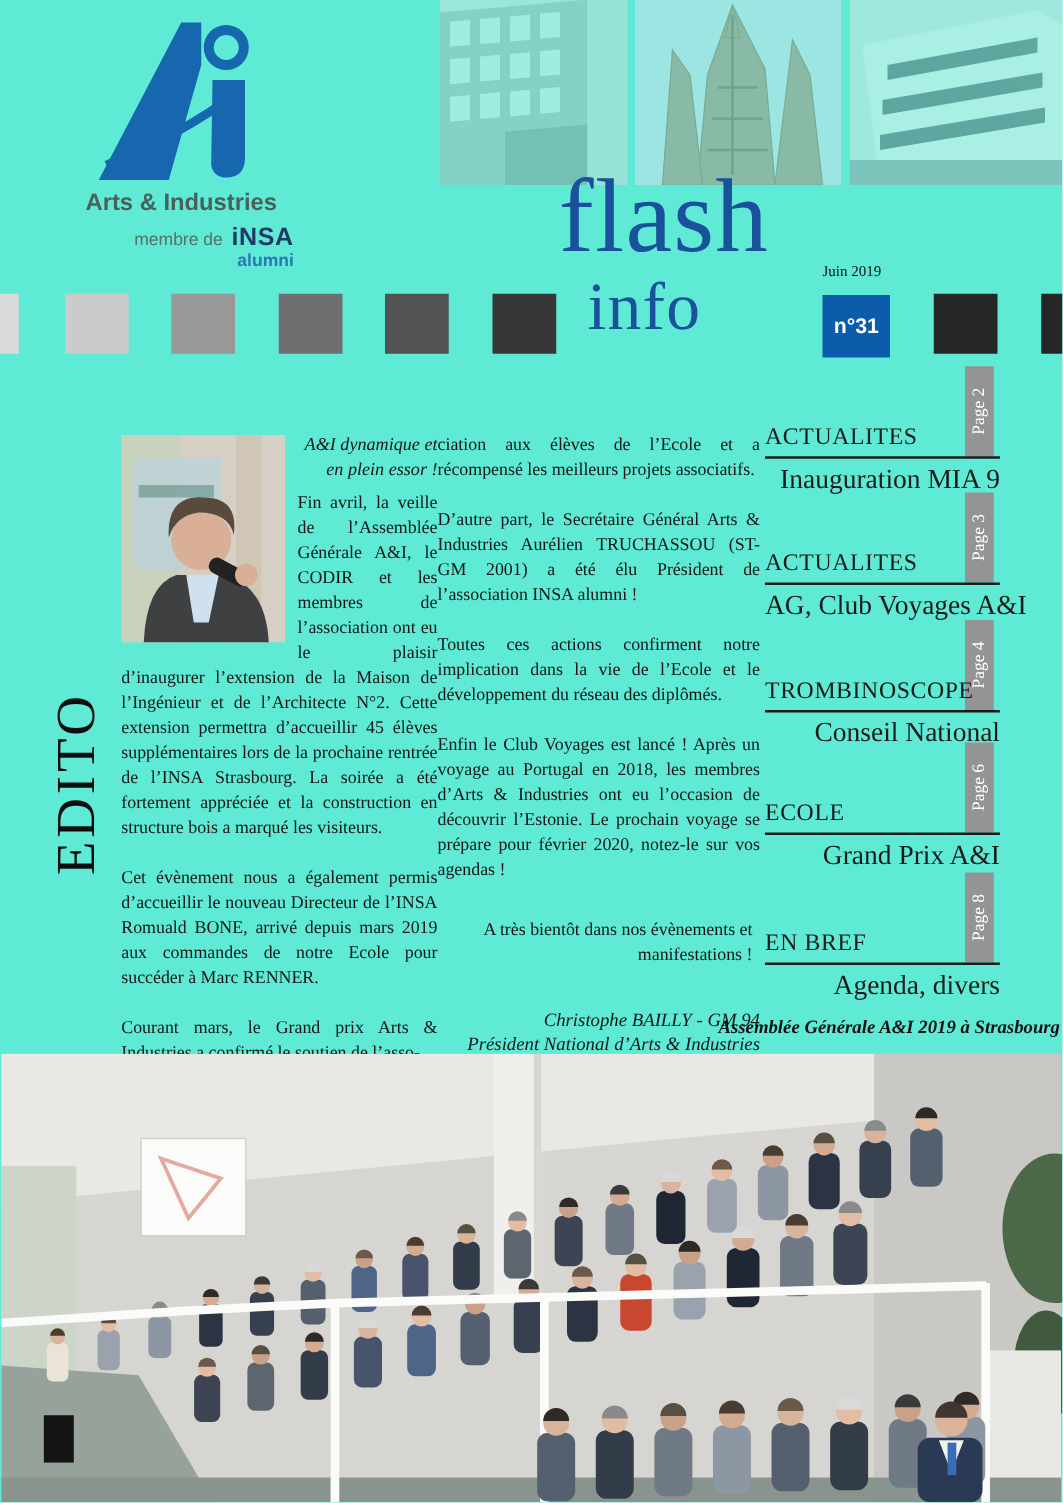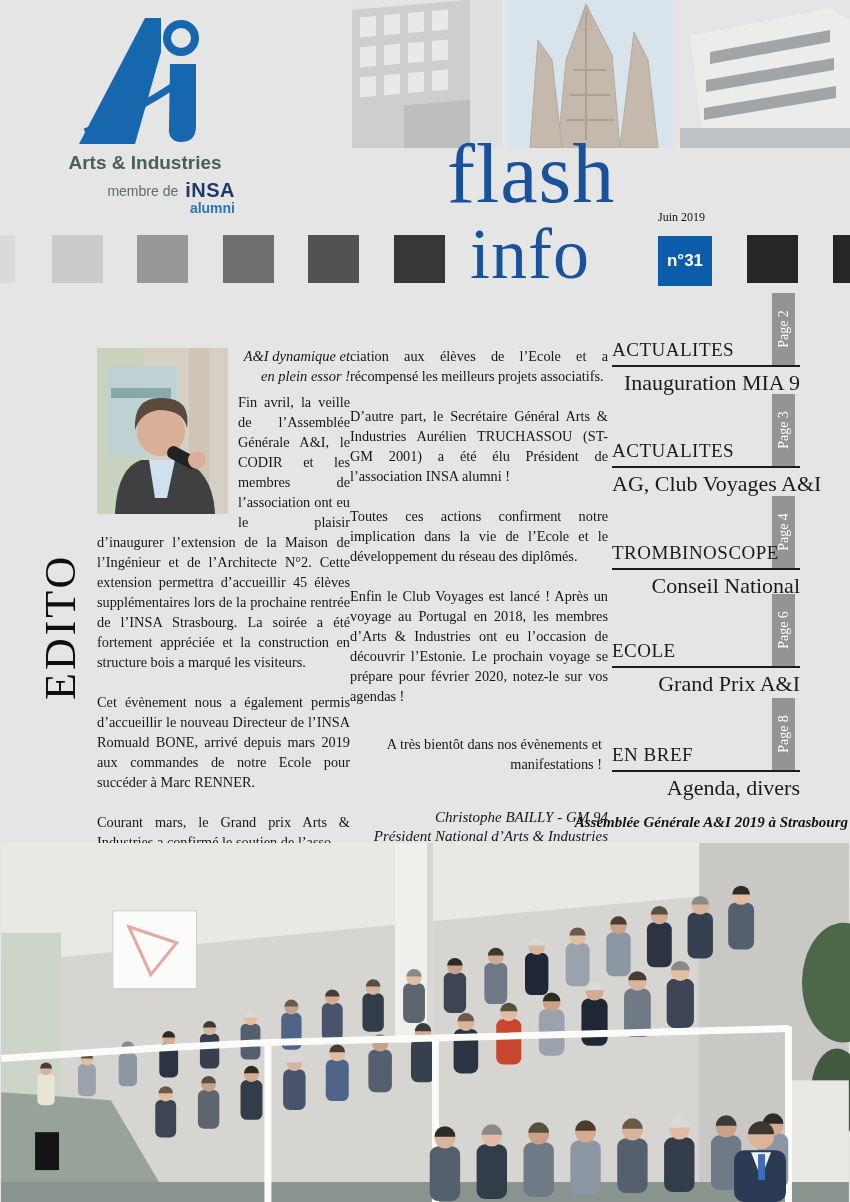--- a/index.html
+++ b/index.html
@@ -1,34 +1,34 @@
 <!DOCTYPE html>
 <html><head>
 <meta charset="utf-8">
 <style>
   html,body{margin:0;padding:0;background:#fff;}
-  .page{position:relative;width:850px;height:1202px;background:#e5e5e5;overflow:hidden;
+  .page{position:relative;width:850px;height:1202px;background:#5eead4;overflow:hidden;
         font-family:"Liberation Serif",serif;color:#161616;}
 
   
   .logo-block{position:absolute;left:55px;top:8px;width:180px;}
   .ai-svg{position:absolute;left:20px;top:4px;}
   .org-name{position:absolute;left:0px;top:144px;width:180px;text-align:center;
             font-family:"Liberation Sans",sans-serif;font-weight:bold;font-size:19px;color:#4a615a;}
   .member-row{position:absolute;left:0px;top:172px;width:180px;display:flex;justify-content:flex-end;gap:7px;align-items:flex-start;}
   .member-label{font-family:"Liberation Sans",sans-serif;font-size:14px;color:#5a6f66;padding-top:3px;}
   .insa-logo{font-family:"Liberation Sans",sans-serif;line-height:1;text-align:right;}
   .insa-top{font-weight:bold;font-size:20px;color:#1e3a67;letter-spacing:.5px;}
   .insa-sub{font-weight:bold;font-size:14px;color:#2d76b5;margin-top:1px;}
 
   .bphoto{position:absolute;top:0;opacity:.45;}
   .bp1{left:352px;} .bp2{left:508px;opacity:.55;} .bp3{left:680px;opacity:.5;}
 
   .title1{position:absolute;left:447px;top:132px;font-size:84px;line-height:1;color:#19529b;letter-spacing:1px;}
-  .title2{position:absolute;left:470px;top:218px;font-size:72px;line-height:1;color:#19529b;letter-spacing:1px;}
+  .title2{position:absolute;left:470px;top:218px;font-size:54px;line-height:1;color:#19529b;letter-spacing:1px;}
   .issue-date{position:absolute;left:658px;top:210px;font-size:12px;color:#111;}
   .badge{position:absolute;left:658px;top:236px;width:54px;height:50px;background:#0c5cac;
          display:flex;align-items:center;justify-content:center;
          font-family:"Liberation Sans",sans-serif;font-weight:bold;font-size:17px;color:#fff;}
 
   .sq{position:absolute;top:235px;width:51px;height:48px;}
 
   
   .edito-label{position:absolute;left:35px;top:700px;width:160px;height:52px;
                transform:rotate(-90deg);transform-origin:0 0;

